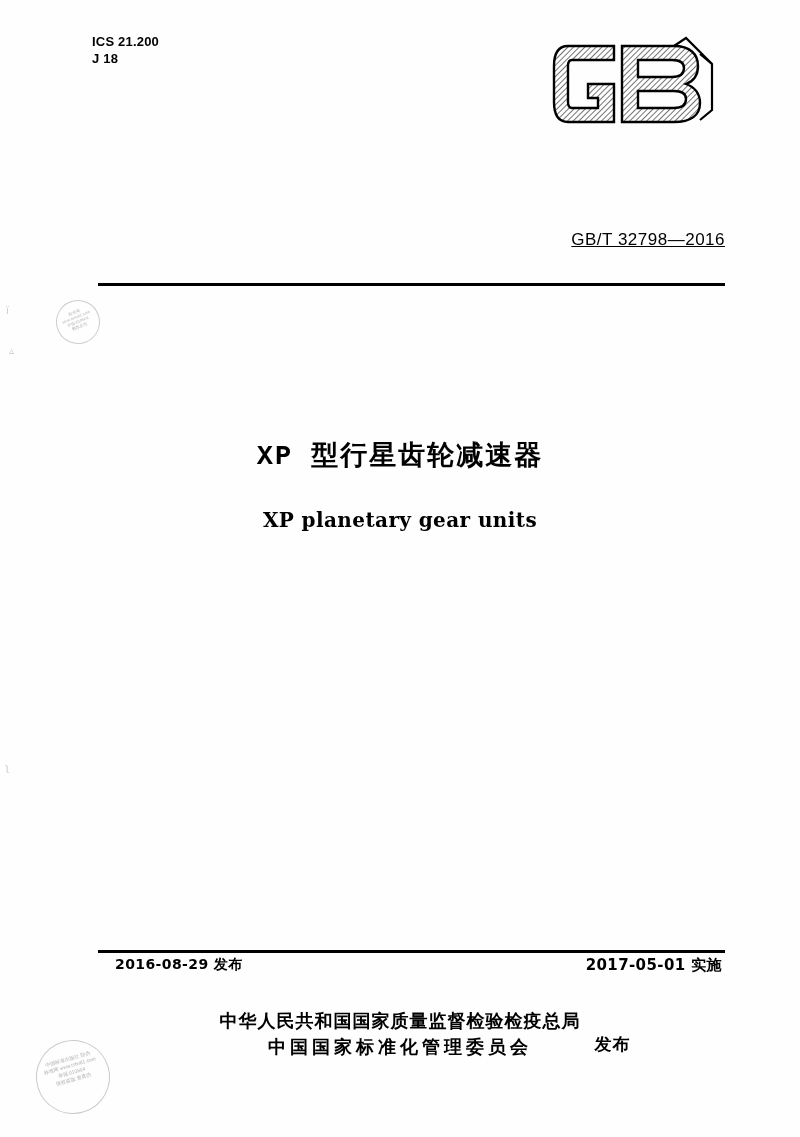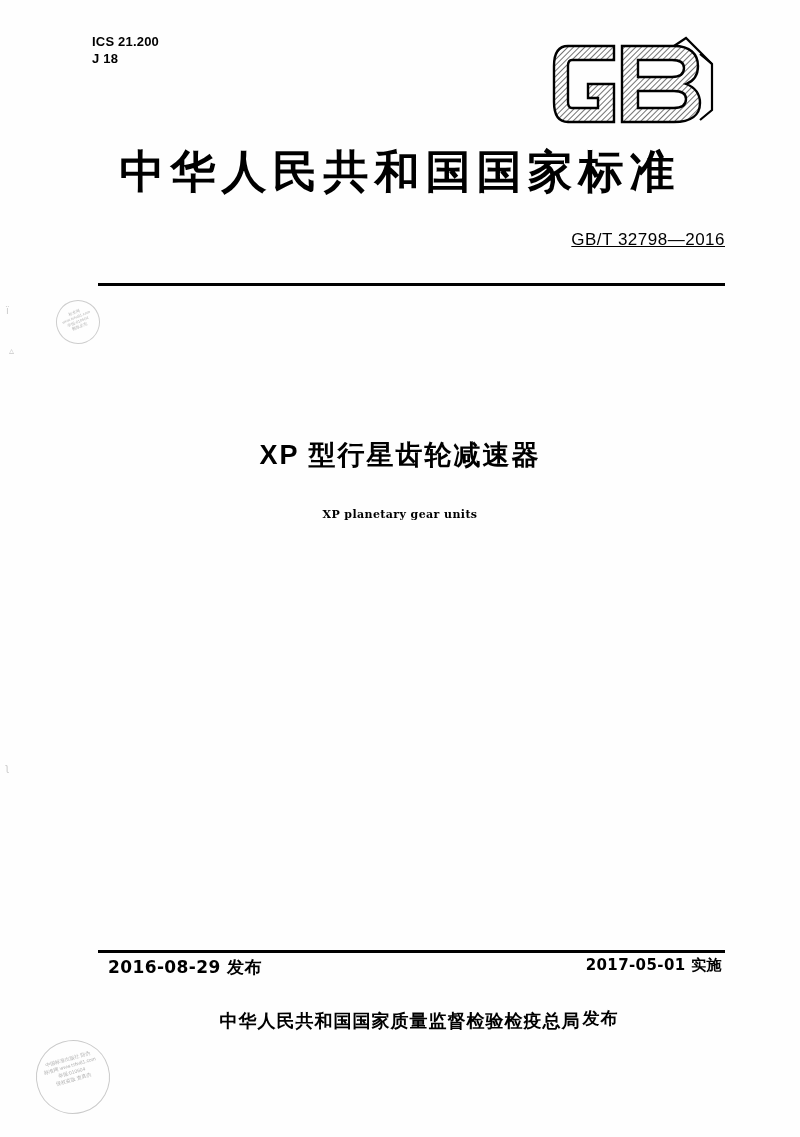--- a/index.html
+++ b/index.html
@@ -87,44 +87,44 @@
     height: 3px;
     background: #000;
   }
 
   
   .doc-title-cn {
     position: absolute;
     left: 0; right: 0;
     top: 437px;
     text-align: center;
-    font-family: Liberation Sans, sans-serif;
+    font-family: Liberation Mono, monospace;
     font-weight: bold;
     font-size: 27px;
     letter-spacing: 2px;
   }
   .doc-title-en {
     position: absolute;
     left: 0; right: 0;
     top: 508px;
     text-align: center;
     font-family: "DejaVu Serif", serif;
     font-weight: bold;
-    font-size: 11px;
+    font-size: 20px;
     letter-spacing: 0.4px;
   }
 
   
   .date-issue {
     position: absolute;
-    left: 108px;
+    left: 115px;
     top: 956px;
     font-family: "DejaVu Sans", sans-serif;
     font-weight: bold;
-    font-size: 17px;
+    font-size: 14px;
     letter-spacing: 0.4px;
   }
   .date-effective {
     position: absolute;
     right: 78px;
     top: 956px;
     font-family: "DejaVu Sans", sans-serif;
     font-weight: bold;
     font-size: 15px;
     letter-spacing: 0.4px;
@@ -150,21 +150,21 @@
     line-height: 26px;
   }
   .publisher-wrap {
     display: inline-block;
     position: relative;
   }
   .publish-verb {
     position: absolute;
     left: 100%;
     bottom: 4px;
-    margin-left: 2px;
+    margin-left: 14px;
     font-size: 17px;
     letter-spacing: 1px;
     white-space: nowrap;
     font-weight: bold;
   }
 
   
   .artifact {
     position: absolute;
     color: #c9c9c9;
@@ -238,37 +238,37 @@
         <path d="M72 10 L124 10 C140 10 148 18 148 30 C148 39 144 45 136 48 C144 51 150 57 150 67 C150 79 141 86 124 86 L72 86 Z
                  M88 24 L88 41 L122 41 C130 41 134 38 134 32 C134 27 130 24 122 24 Z
                  M88 55 L88 72 L124 72 C132 72 136 69 136 63 C136 58 132 55 124 55 Z" fill="url(#hatch)" stroke="#000000" stroke-width="2.4"></path>
       </g>
 
       <path d="M150 18 L162 28 L162 74 L150 84" fill="none" stroke="#000000" stroke-width="2.2"></path>
       <path d="M124 10 L136 2 L162 28" fill="none" stroke="#000000" stroke-width="2.2"></path>
     </svg>
   </div>
 
-  <div class="national-title">中华人民共和国国家标准</div>
 
   <div class="std-number">GB/T 32798—2016</div>
 
   <div class="rule-top"></div>
 
   <div class="doc-title-cn">XP 型行星齿轮减速器</div>
   <div class="doc-title-en">XP planetary gear units</div>
 
   <div class="rule-bottom"></div>
 
   <div class="date-issue">2016-08-29 发布</div>
   <div class="date-effective">2017-05-01 实施</div>
 
   <div class="publisher">
     <div class="publisher-wrap">
       <div class="line1">中华人民共和国国家质量监督检验检疫总局</div>
+      <div class="line2">中国国家标准化管理委员会</div>
       <span class="publish-verb">发布</span>
     </div>
   </div>
 
   <div class="artifact a1">ї</div>
   <div class="artifact a2">▵</div>
   <div class="artifact a3">ʅ</div>
 
   <div class="stamp stamp-small">
     <span class="st-l">标准网 www.tsfw81.com</span>

